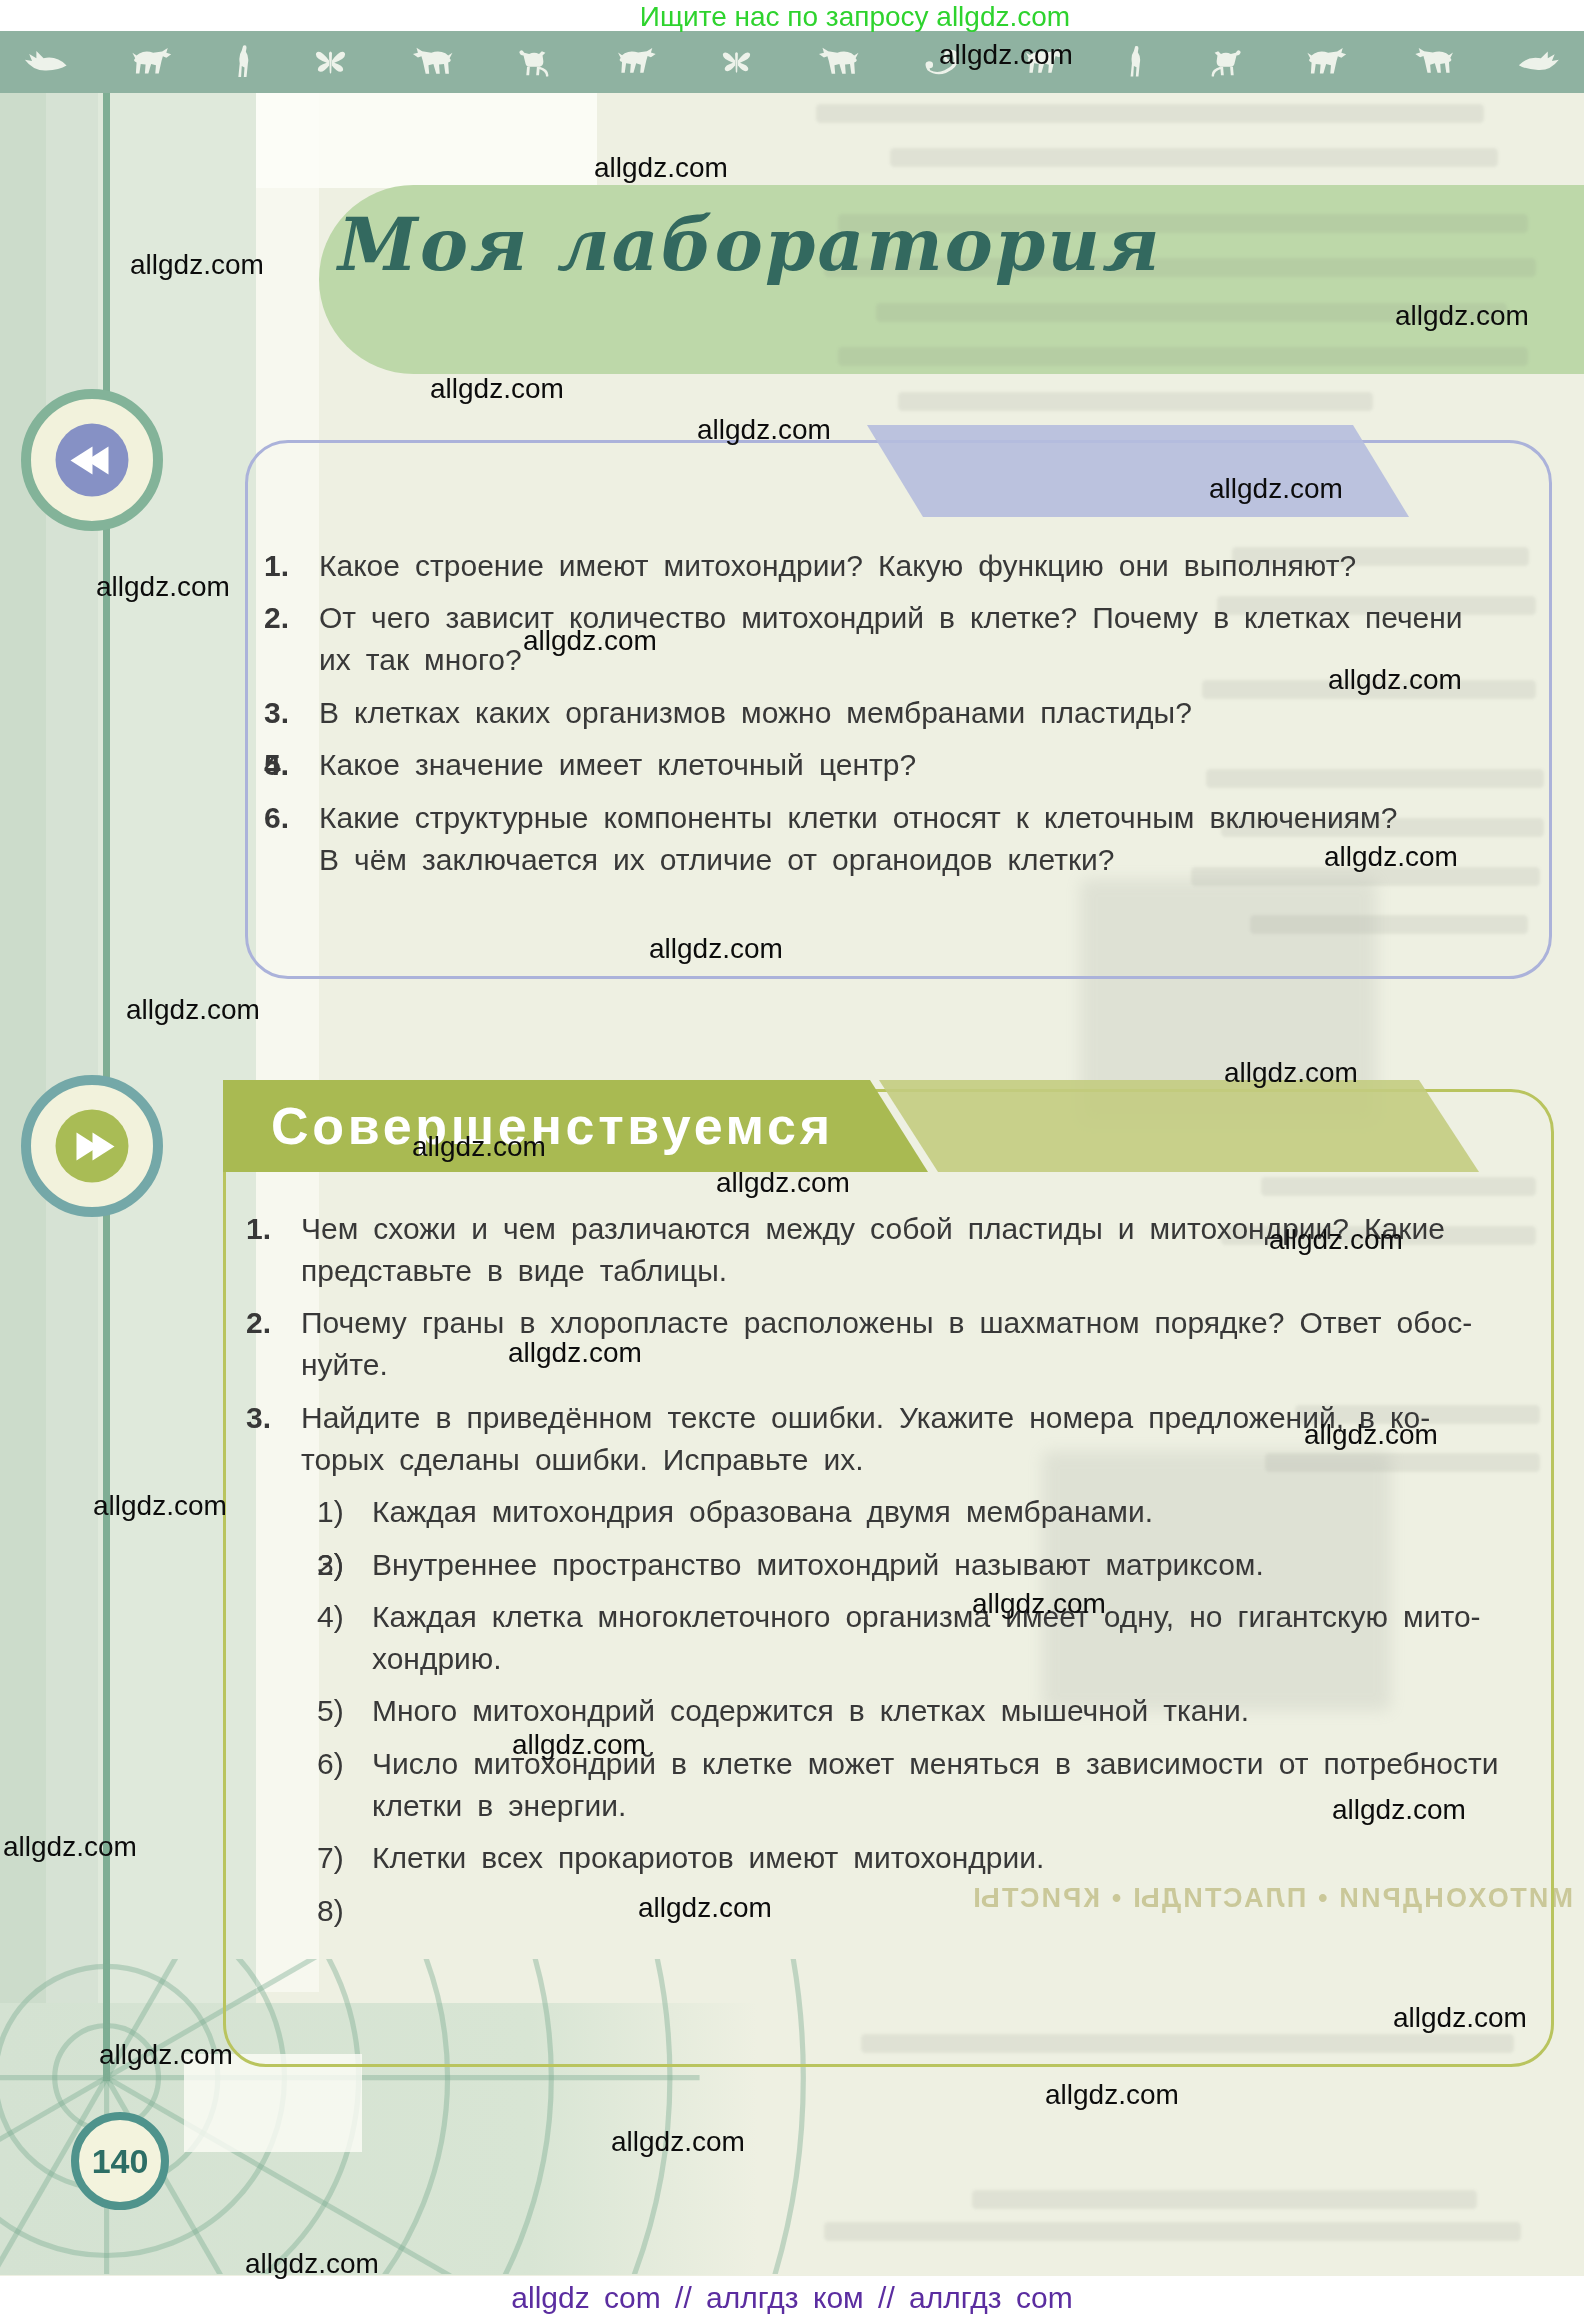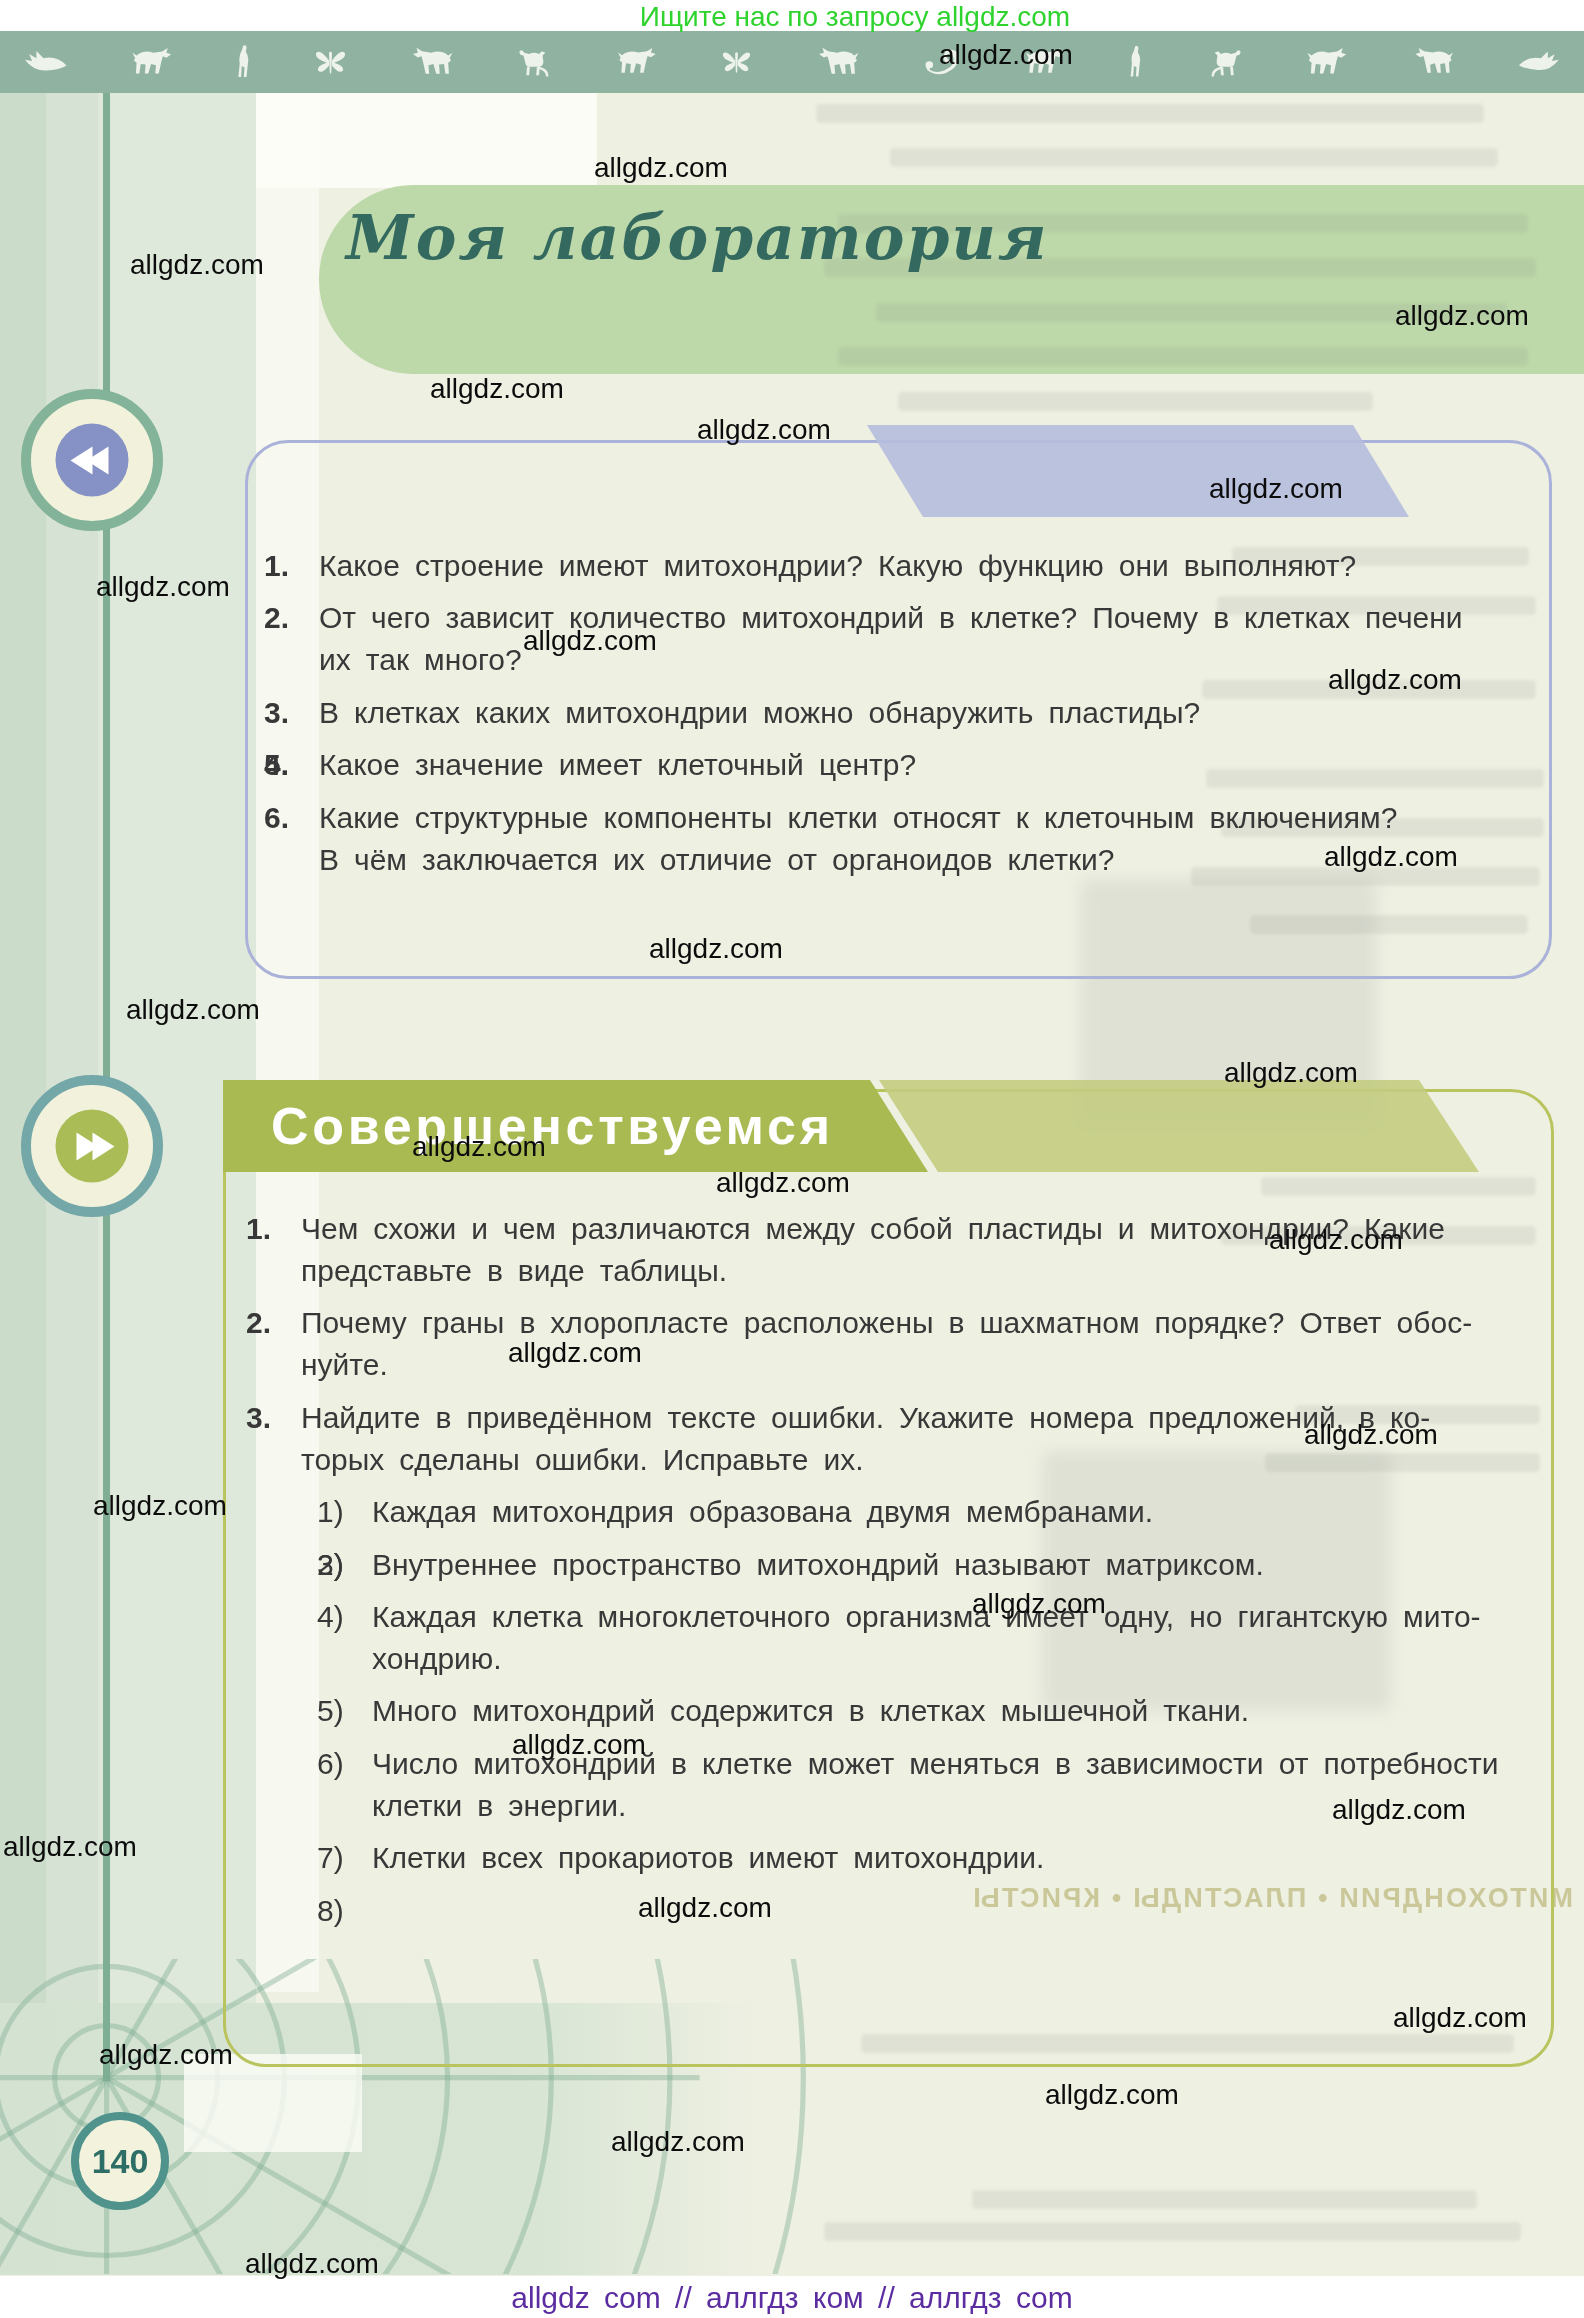--- a/index.html
+++ b/index.html
@@ -30,22 +30,22 @@
              display:flex;align-items:center;justify-content:center;}
   .c1 .nav-inner{background:#8691c5;}
   .c2 .nav-inner{background:#a9bc55;}
   .tri{width:0;height:0;border-top:14px solid transparent;border-bottom:14px solid transparent;}
   .tri-l{border-right:22px solid #fff;margin-left:-6px;}
   .tri-r{border-left:22px solid #fff;margin-right:-6px;}
 
   
   .title-blob{position:absolute;left:319px;top:185px;width:1265px;height:189px;background:#bdd8a9;
               border-radius:111px 0 0 111px;z-index:1;}
-  .page-title{position:absolute;left:346px;top:202px;width:1202px;z-index:2;
-              font-family:"DejaVu Serif",serif;font-style:italic;font-weight:bold;font-size:61px;
+  .page-title{position:absolute;left:338px;top:202px;width:1202px;z-index:2;
+              font-family:"DejaVu Serif",serif;font-style:italic;font-weight:bold;font-size:72px;
               color:#33695f;letter-spacing:2.2px;}
 
   
   .box{position:absolute;border:3px solid;border-radius:43px;z-index:2;}
   .box-train{left:245px;top:440px;width:1301px;height:533px;border-color:#abb2da;}
   .box-improve{left:223px;top:1089px;width:1325px;height:972px;border-color:#b9c45e;}
 
   
   .banner{position:absolute;height:92px;z-index:3;}
   .banner-label{position:absolute;top:50%;transform:translateY(-50%);font-size:52px;font-weight:bold;color:#fff;
@@ -235,21 +235,21 @@
       <span class="qn">1.</span>
       <span class="qt">Какое строение имеют митохондрии? Какую функцию они выполняют?</span>
     </div>
     <div class="q">
       <span class="qn">2.</span>
       <span class="qt">От чего зависит количество митохондрий в клетке? Почему в клетках печени
 их так много?</span>
     </div>
     <div class="q">
       <span class="qn">3.</span>
-      <span class="qt">В клетках каких митохондрии можно обнаружить пластиды?</span>
+      <span class="qt">В клетках каких организмов можно мембранами пластиды?</span>
     </div>
     <div class="q">
       <span class="qn">4.</span>
     </div>
     <div class="q">
       <span class="qn">5.</span>
       <span class="qt">Какое значение имеет клеточный центр?</span>
     </div>
     <div class="q">
       <span class="qn">6.</span>

